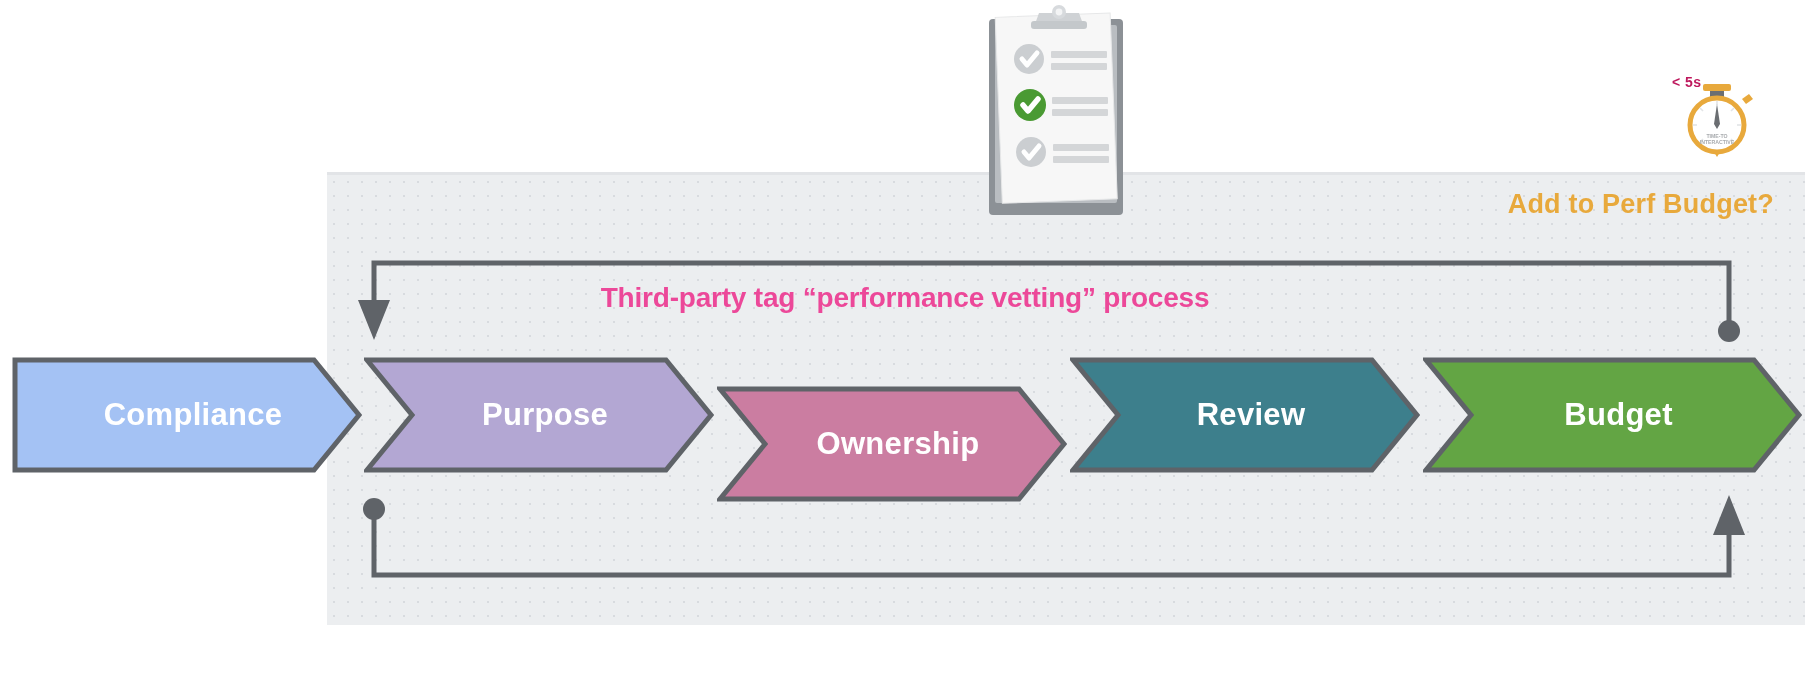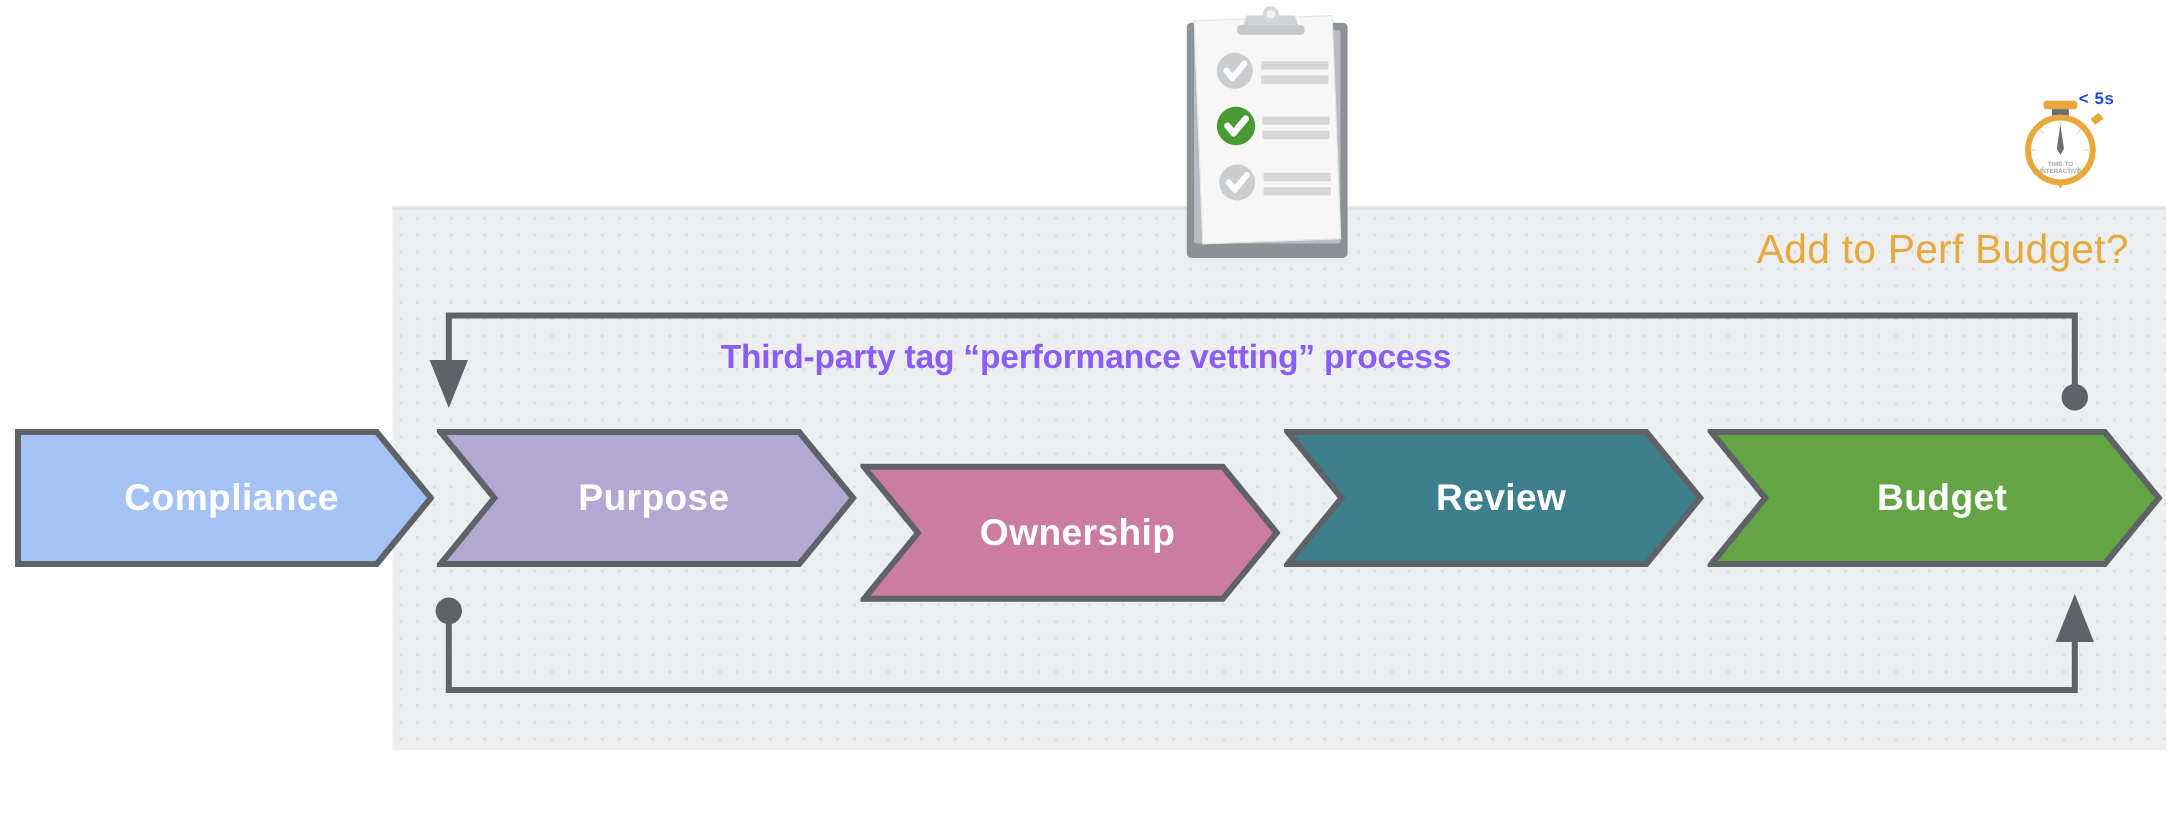--- a/index.html
+++ b/index.html
@@ -28,37 +28,37 @@
     background-size: 14px 14px;
     border-top: 3px solid #e2e4e7;
     box-sizing: border-box;
   }
 
   
   #perf-budget-label {
     position: absolute;
     right: 36px;
     top: 189px;
-    font-size: 34px;
-    font-weight: normal;
+    font-size: 27px;
+    font-weight: bold;
     color: #e8a93c;
     letter-spacing: 0.2px;
     white-space: nowrap;
   }
 
   
   #process-title {
     position: absolute;
     left: 0;
     right: 0;
     top: 282px;
     text-align: center;
     font-size: 28px;
     font-weight: bold;
-    color: #8b5cf6;
+    color: #ec4899;
     letter-spacing: -0.2px;
     white-space: nowrap;
   }
 
   
   #connector-layer {
     position: absolute;
     left: 0;
     top: 0;
     width: 1810px;
@@ -116,24 +116,24 @@
     left: 1672px;
     top: 72px;
     width: 90px;
     height: 85px;
   }
   #stopwatch-label {
     position: absolute;
     left: 1672px;
     top: 74px;
     width: 90px;
-    text-align: right;
+    text-align: left;
     font-size: 14px;
     font-weight: bold;
-    color: #1d4ed8;
+    color: #be185d;
     letter-spacing: 0.5px;
   }
 </style>
 </head>
 <body>
 
 <div id="process-panel"></div>
 
 <div id="perf-budget-label">Add to Perf Budget?</div>
 

